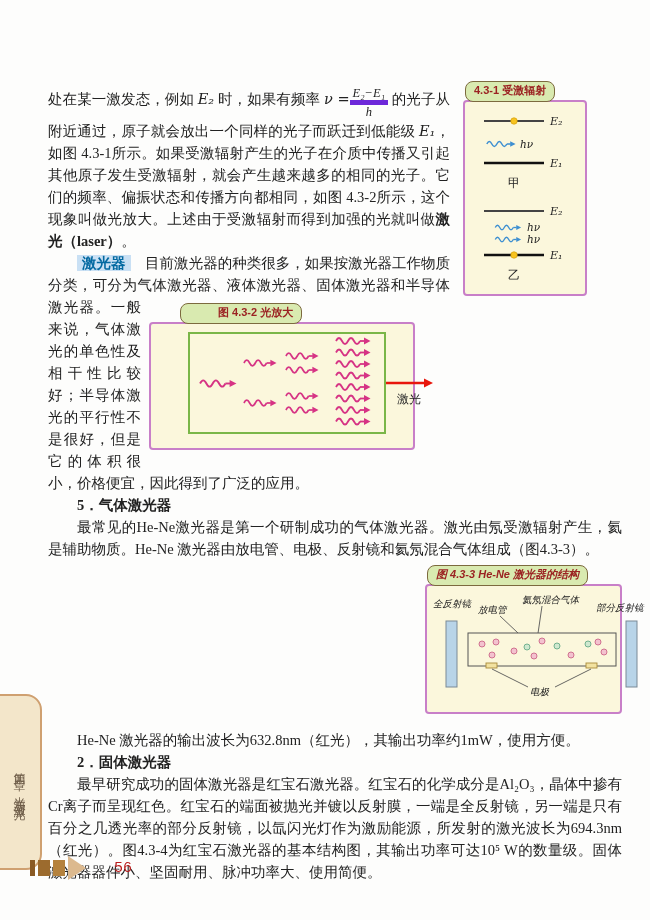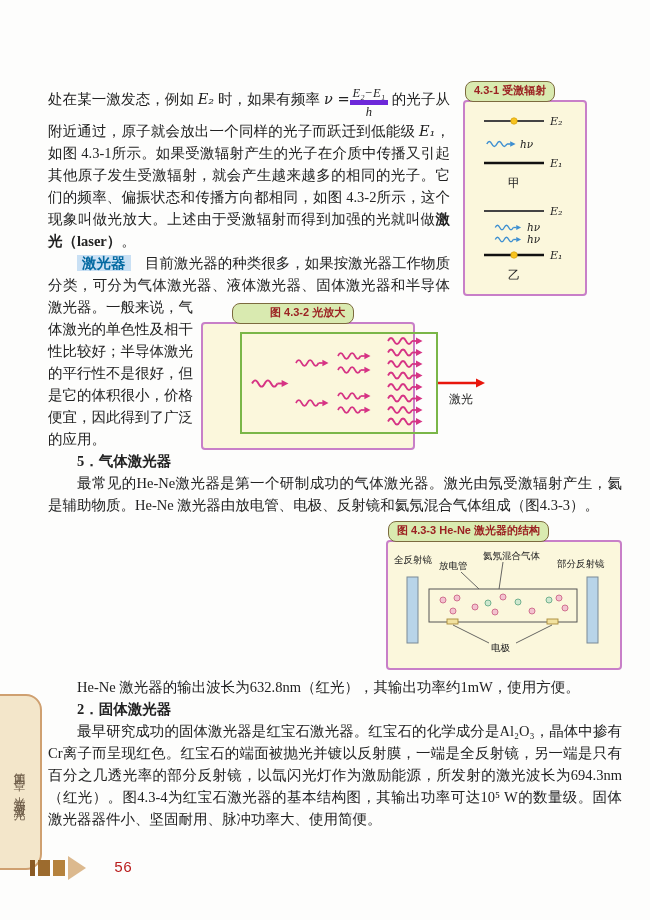--- a/index.html
+++ b/index.html
@@ -15,22 +15,22 @@
   .hl{background:#c9e0f4;color:#0369a1;font-weight:bold;padding:0 5px;}
   .subhead{font-weight:bold;}
   
   .figure{float:right;position:relative;}
   .fig-tab{display:inline-block;position:relative;z-index:2;margin-bottom:-4px;margin-left:2px;
            background:#d9eab0;border:1.5px solid #7c6a3e;border-radius:8px;
            color:#9b2222;font-weight:bold;font-size:11px;line-height:1.45;padding:1px 8px 2px;
            font-family:"Liberation Sans",sans-serif;white-space:nowrap;}
   .fig-box{position:relative;z-index:1;border:2px solid #c87fc8;background:#fbf7dc;border-radius:4px;padding:3px;}
   .fig1{width:124px;margin:-8px 35px 6px 13px;}
-  .fig2{width:214px;margin:4px 35px 6px 8px;}
-  .fig3{width:236px;margin:2px 0 6px 10px;}
+  .fig2{width:266px;margin:4px 35px 6px 8px;}
+  .fig3{width:197px;margin:2px 0 15px 10px;font-style:italic;}
   .clearfig{clear:right;}
   svg text{font-family:"Liberation Sans",sans-serif;}
   svg .lvl-label{font-style:italic;font-family:"DejaVu Serif",serif;font-size:11px;fill:#222;}
   svg .hv{font-style:italic;font-family:"DejaVu Serif",serif;font-size:10.5px;fill:#222;}
   svg .cjk{font-size:12px;fill:#222;}
   svg .sm{font-size:9.5px;fill:#222;}
   
   .side-tab{position:absolute;left:-4px;top:694px;width:42px;height:172px;
             background:#f3e6ca;border:2px solid #cfa070;border-radius:0 16px 16px 0;
             display:flex;align-items:center;justify-content:center;}

